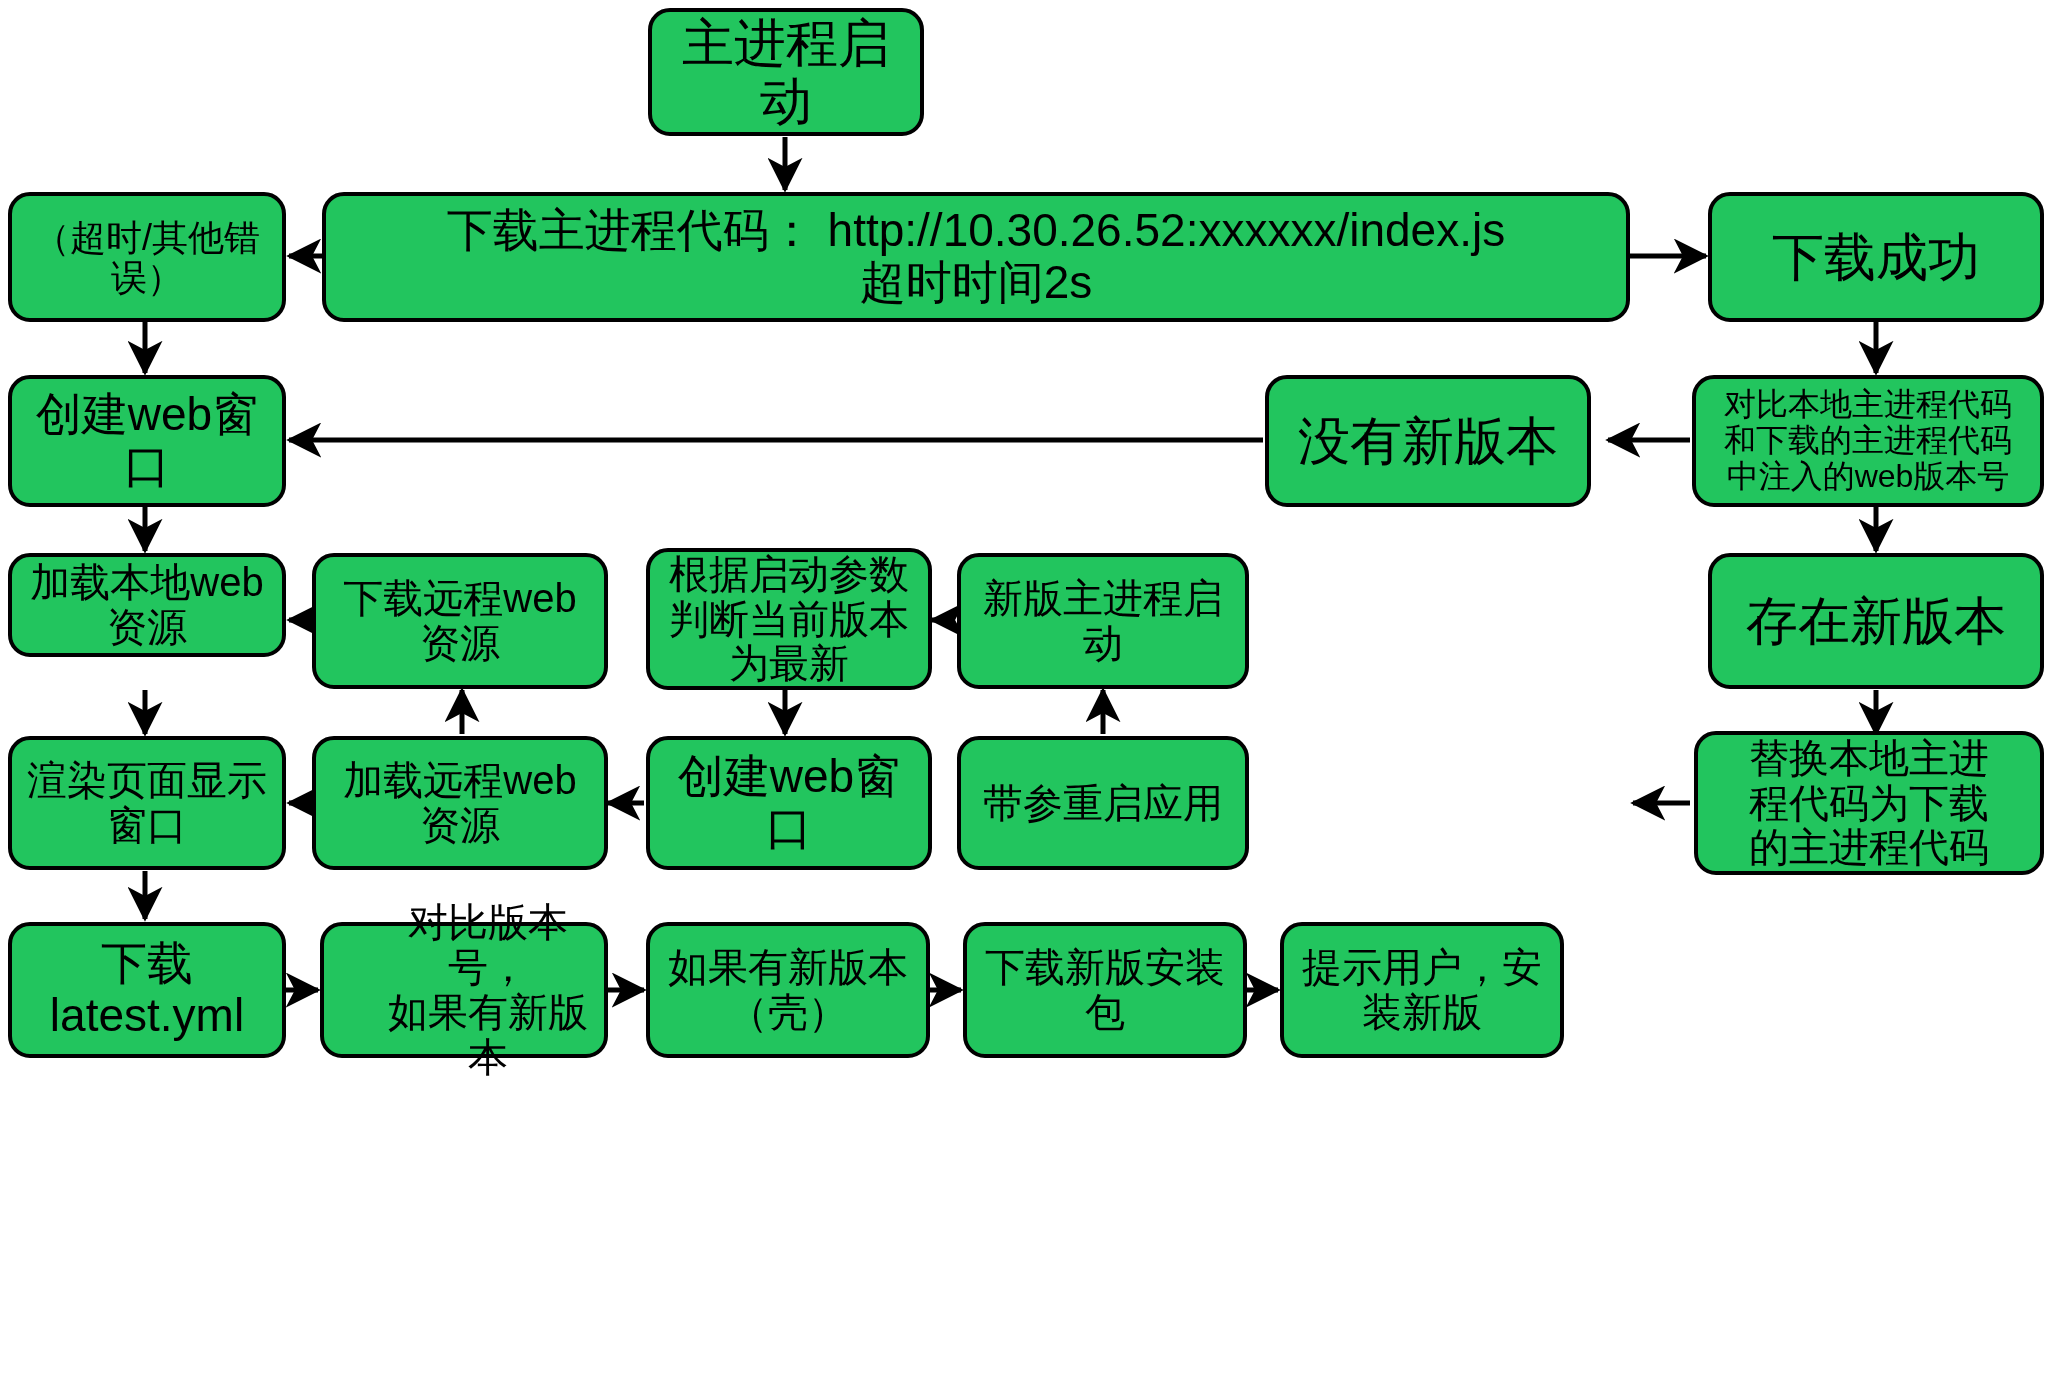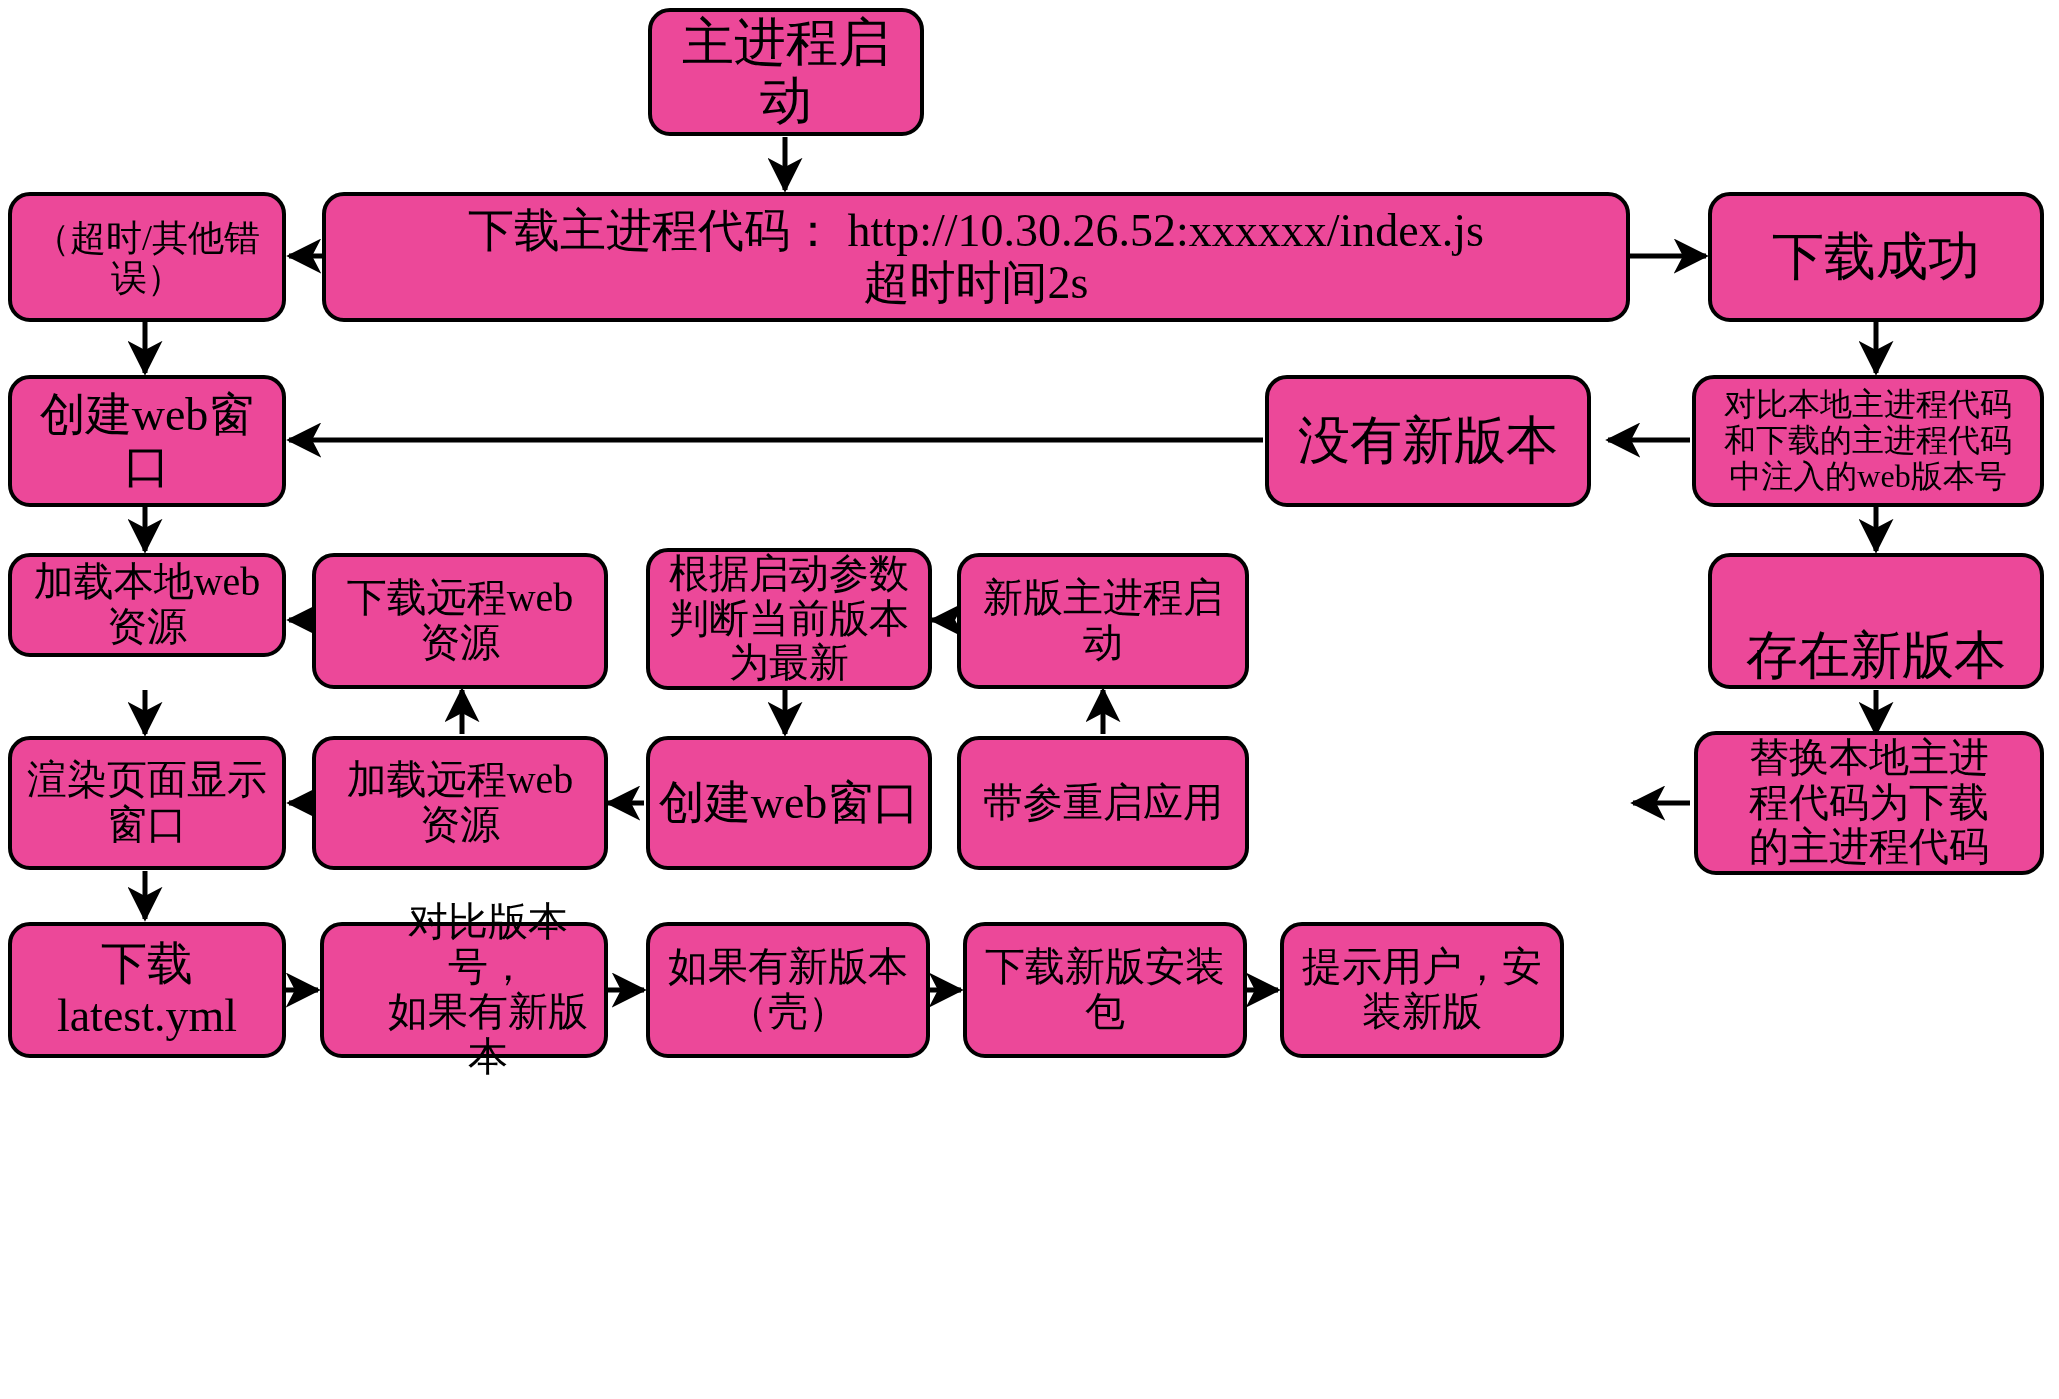--- a/index.html
+++ b/index.html
@@ -12,29 +12,28 @@
     width:2059px;
     height:1399px;
     background:#ffffff;
     overflow:hidden;
   }
   .node{
     position:absolute;
     box-sizing:border-box;
     border:4px solid #000000;
     border-radius:22px;
-    background:#ec4899;
+    background:#22c55e;
     display:flex;
     flex-direction:column;
     align-items:center;
     justify-content:center;
     text-align:center;
     line-height:1.12;
     z-index:3;
-    font-family:Liberation Serif, serif;
   }
   .node .t{
     display:block;
     white-space:pre-line;
     padding:0 6px;
   }
   .fs-lg  {font-size:52px;}
   .fs-md  {font-size:46px;}
   .fs-sm  {font-size:40px;}
   .fs-xs  {font-size:32px;}
@@ -155,21 +154,21 @@
     <span class="t">根据启动参数
 判断当前版本
 为最新</span>
   </div>
 
   <div class="node fs-sm" style="left:957px;top:553px;width:292px;height:136px;">
     <span class="t">新版主进程启
 动</span>
   </div>
 
-  <div class="node fs-lg" style="left:1708px;top:553px;width:336px;height:136px;justify-content:flex-end;">
+  <div class="node fs-lg" style="left:1708px;top:553px;width:336px;height:136px;">
     <span class="t">存在新版本</span>
   </div>
 
   <div class="node fs-sm" style="left:8px;top:736px;width:278px;height:134px;">
     <span class="t">渲染页面显示
 窗口</span>
   </div>
 
   <div class="node fs-sm" style="left:312px;top:736px;width:296px;height:134px;">
     <span class="t">加载远程web

